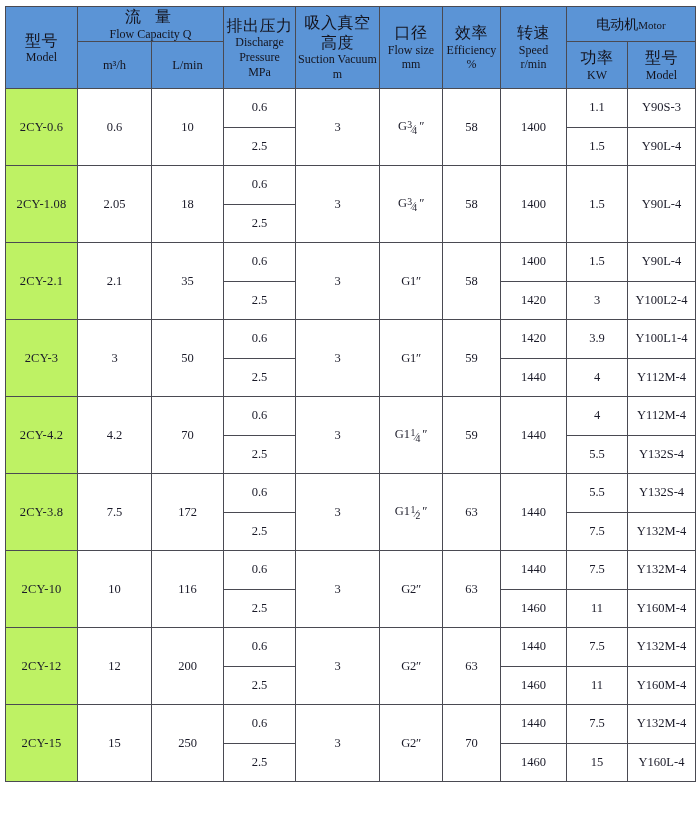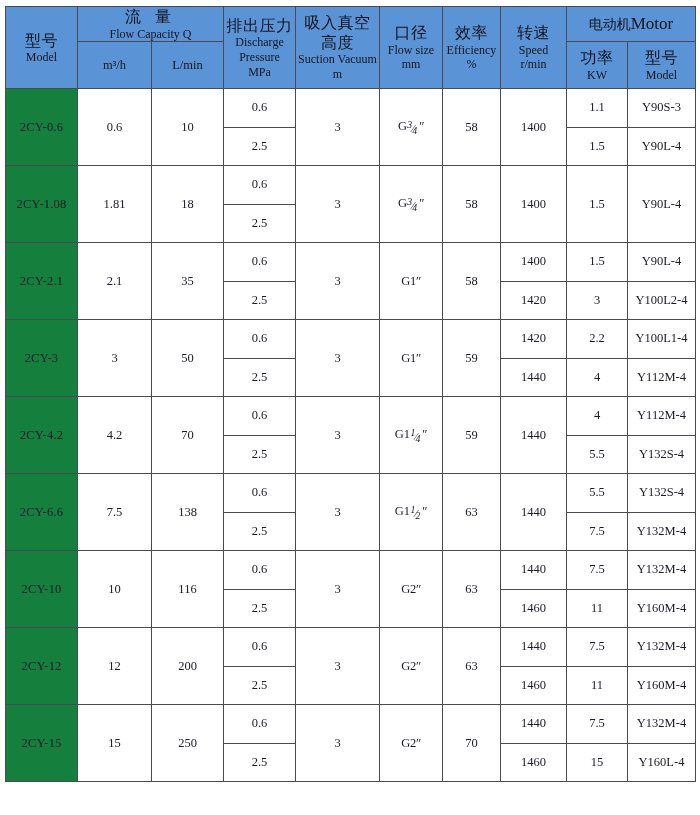--- a/index.html
+++ b/index.html
@@ -47,34 +47,34 @@
   }
   .hdr-flow-title {
     font-size: 16px;
     letter-spacing: 5px;
     display: block;
   }
   .hdr-motor {
     font-size: 14px;
   }
   .hdr-motor .hdr-en-inline {
-    font-size: 17px;
+    font-size: 11px;
   }
   .hdr-sub {
     font-size: 12.5px;
     height: 46px;
   }
   
   tbody td {
     font-size: 12.5px;
     height: 38px;
     background: #ffffff;
   }
   td.model-cell {
-    background: #15803d;
+    background: #bef264;
     font-size: 12.5px;
     letter-spacing: 0.2px;
   }
   td.stack-cell {
     padding: 0;
   }
   
   .split {
     display: flex;
     flex-direction: column;
@@ -90,21 +90,20 @@
   .split > div:first-child {
     border-bottom: 1px solid #4a4a52;
   }
   
   .frac {
     display: inline-block;
     position: relative;
     vertical-align: -0.12em;
     font-size: 0.82em;
     margin: 0 0.04em;
-    font-style: italic;
   }
   .frac .num {
     position: relative;
     top: -0.36em;
     font-size: 0.95em;
   }
   .frac .sl {
     font-size: 1.0em;
   }
   .frac .den {
@@ -226,21 +225,21 @@
         </td>
         <td class="stack-cell">
           <div class="split">
             <div>Y90S-3</div>
             <div>Y90L-4</div>
           </div>
         </td>
       </tr>
       <tr>
         <td class="model-cell">2CY-1.08</td>
-        <td>1.81</td>
+        <td>2.05</td>
         <td>18</td>
         <td class="stack-cell">
           <div class="split">
             <div>0.6</div>
             <div>2.5</div>
           </div>
         </td>
         <td>3</td>
         <td>G<span class="frac"><span class="num">3</span><span class="sl">⁄</span><span class="den">4</span></span><span class="inch">″</span></td>
         <td>58</td>
@@ -294,21 +293,21 @@
         <td><span class="inch">G1″</span></td>
         <td>59</td>
         <td class="stack-cell">
           <div class="split">
             <div>1420</div>
             <div>1440</div>
           </div>
         </td>
         <td class="stack-cell">
           <div class="split">
-            <div>2.2</div>
+            <div>3.9</div>
             <div>4</div>
           </div>
         </td>
         <td class="stack-cell">
           <div class="split">
             <div>Y100L1-4</div>
             <div>Y112M-4</div>
           </div>
         </td>
       </tr>
@@ -333,23 +332,23 @@
           </div>
         </td>
         <td class="stack-cell">
           <div class="split">
             <div>Y112M-4</div>
             <div>Y132S-4</div>
           </div>
         </td>
       </tr>
       <tr>
-        <td class="model-cell">2CY-6.6</td>
+        <td class="model-cell">2CY-3.8</td>
         <td>7.5</td>
-        <td>138</td>
+        <td>172</td>
         <td class="stack-cell">
           <div class="split">
             <div>0.6</div>
             <div>2.5</div>
           </div>
         </td>
         <td>3</td>
         <td>G1<span class="frac"><span class="num">1</span><span class="sl">⁄</span><span class="den">2</span></span><span class="inch">″</span></td>
         <td>63</td>
         <td class="">1440</td>

